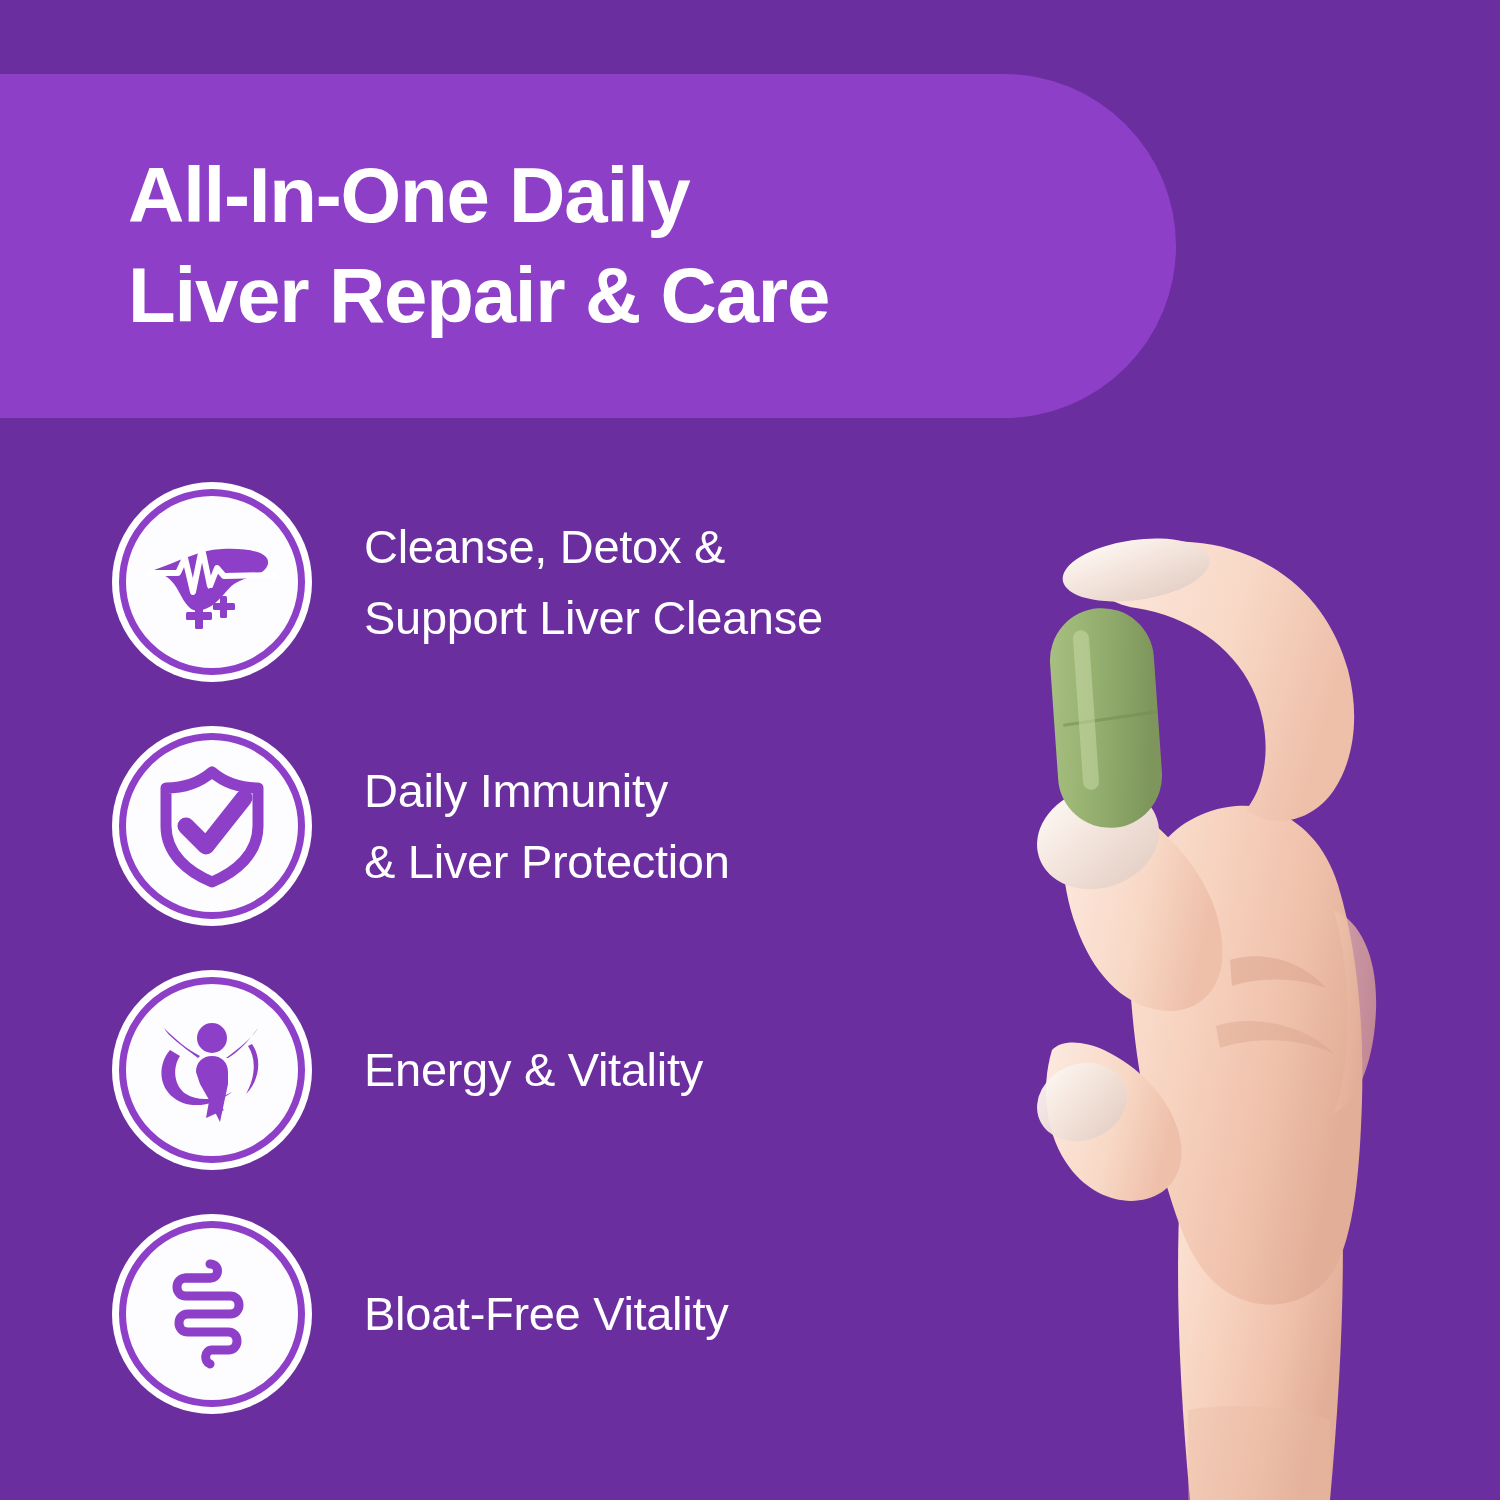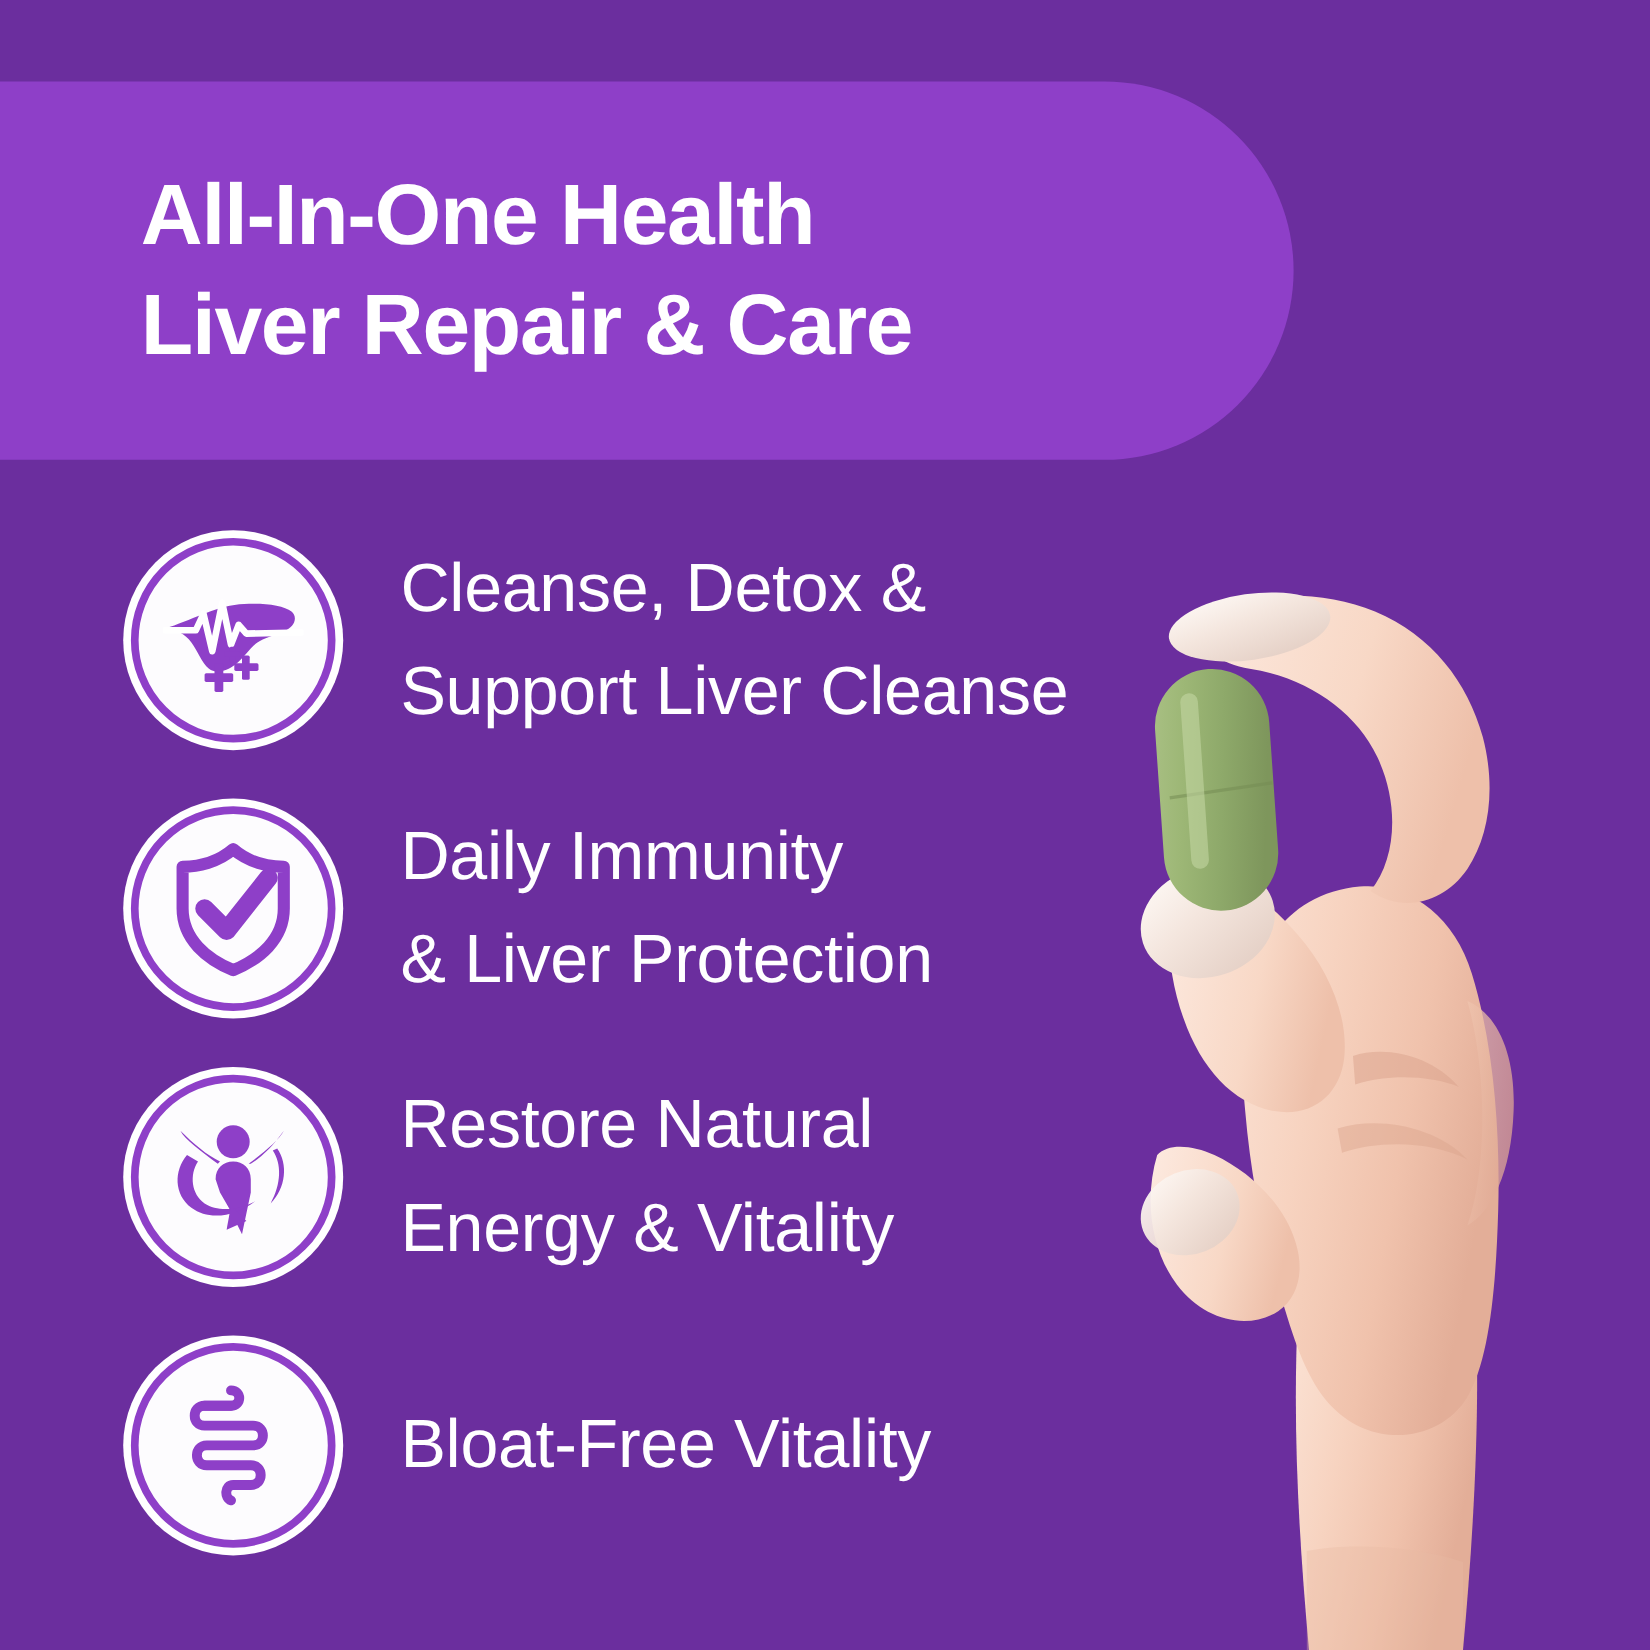--- a/index.html
+++ b/index.html
@@ -83,21 +83,21 @@
     position: relative;
     width: 128px;
     height: 128px;
     z-index: 2;
     display: block;
   }
 
   .feature-text {
     margin-left: 52px;
     color: #FFFFFF;
-    font-size: 62px;
+    font-size: 47px;
     font-weight: 500;
     line-height: 1.52;
     letter-spacing: -0.3px;
   }
   .feature-text .ln { display: block; white-space: nowrap; }
 
   
   .hand-region {
     position: absolute;
     left: 930px;
@@ -105,21 +105,21 @@
     width: 570px;
     height: 1070px;
   }
 </style>
 </head>
 <body>
 
 <div id="canvas">
 
   <div class="headline-banner">
-    <span class="headline-line">All-In-One Health</span>
+    <span class="headline-line">All-In-One Daily</span>
     <span class="headline-line">Liver Repair &amp; Care</span>
   </div>
 
   <div class="features">
 
     <div class="feature-row">
       <div class="icon-badge">
         <svg class="icon-glyph" viewBox="0 0 128 128">
           <path d="M6 52 C30 44 50 32 74 31 C92 30 110 32 117 38 C123 43 120 52 110 56
                    C100 60 92 62 86 66 C79 71 74 80 66 86 C58 92 48 95 42 90
@@ -162,21 +162,20 @@
           <path d="M64 50 C73 50 80 56 80 66 L80 78 L72 116 L60 92 L52 78 L48 66 C48 56 55 50 64 50 Z" fill="#8E3FC8"></path>
           <path d="M50 52 C34 40 20 30 16 22 C28 34 40 44 52 50 Z" fill="#8E3FC8"></path>
           <path d="M78 52 C94 40 106 30 110 22 C100 36 90 46 80 52 Z" fill="#8E3FC8"></path>
           <path d="M22 44 C10 58 10 80 26 92 C42 104 66 100 84 86
                    C70 94 50 96 38 88 C26 80 24 62 32 50 Z" fill="#8E3FC8"></path>
           <path d="M104 38 C114 52 112 74 98 88 C108 70 108 52 100 40 Z" fill="#8E3FC8"></path>
           <path d="M62 90 L76 104 L58 112 Z" fill="#8E3FC8"></path>
         </svg>
       </div>
       <div class="feature-text">
-        <span class="ln">Restore Natural</span>
         <span class="ln">Energy &amp; Vitality</span>
       </div>
     </div>
 
     <div class="feature-row">
       <div class="icon-badge">
         <svg class="icon-glyph" viewBox="0 0 128 128">
           <g fill="none" stroke="#8E3FC8" stroke-width="9" stroke-linecap="round" stroke-linejoin="round">
             <path d="M62 14 C72 14 72 28 62 28 L38 28 C26 28 26 46 38 46
                      L82 46 C94 46 94 64 82 64 L40 64 C28 64 28 82 40 82

